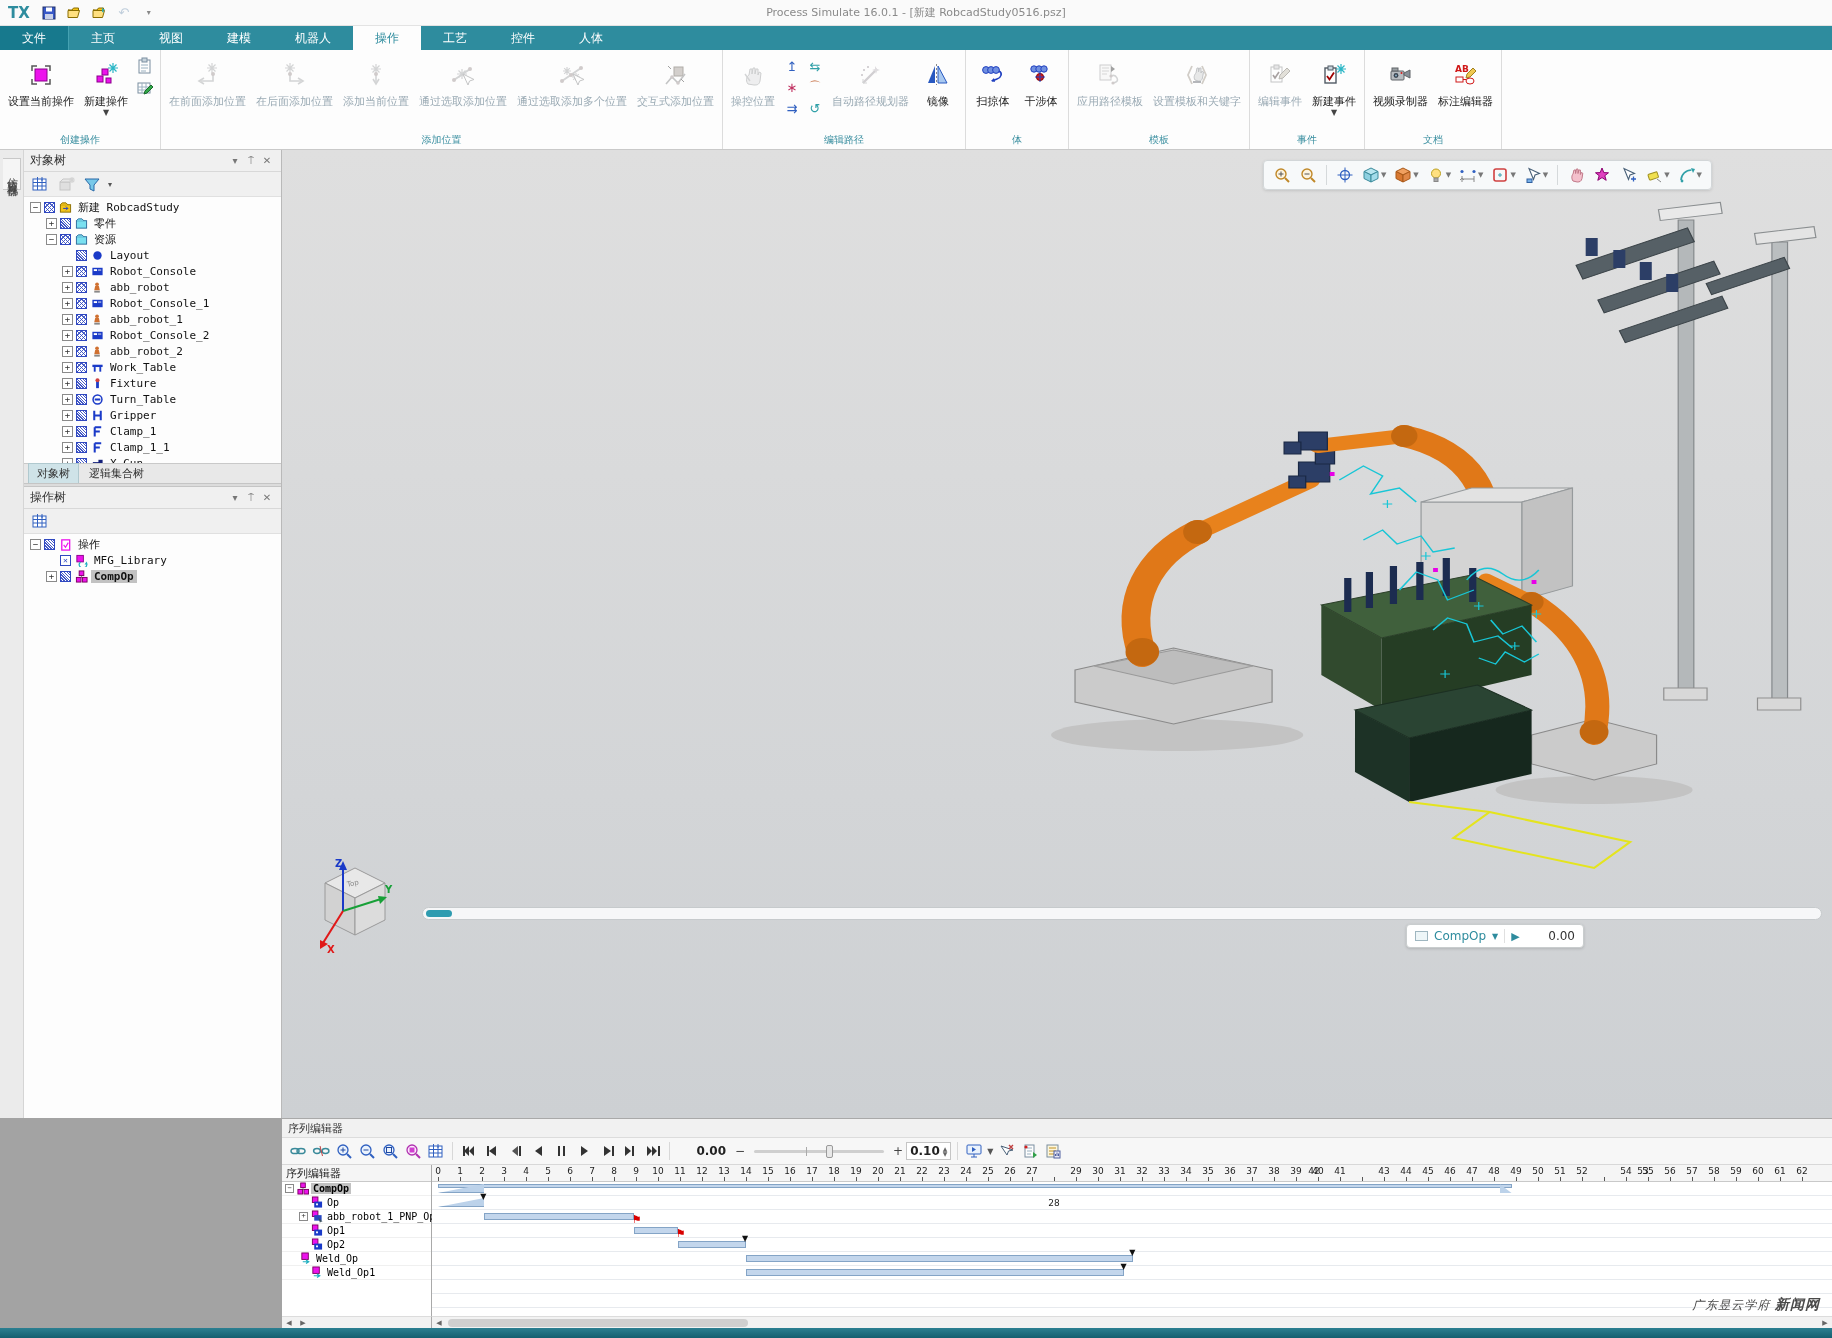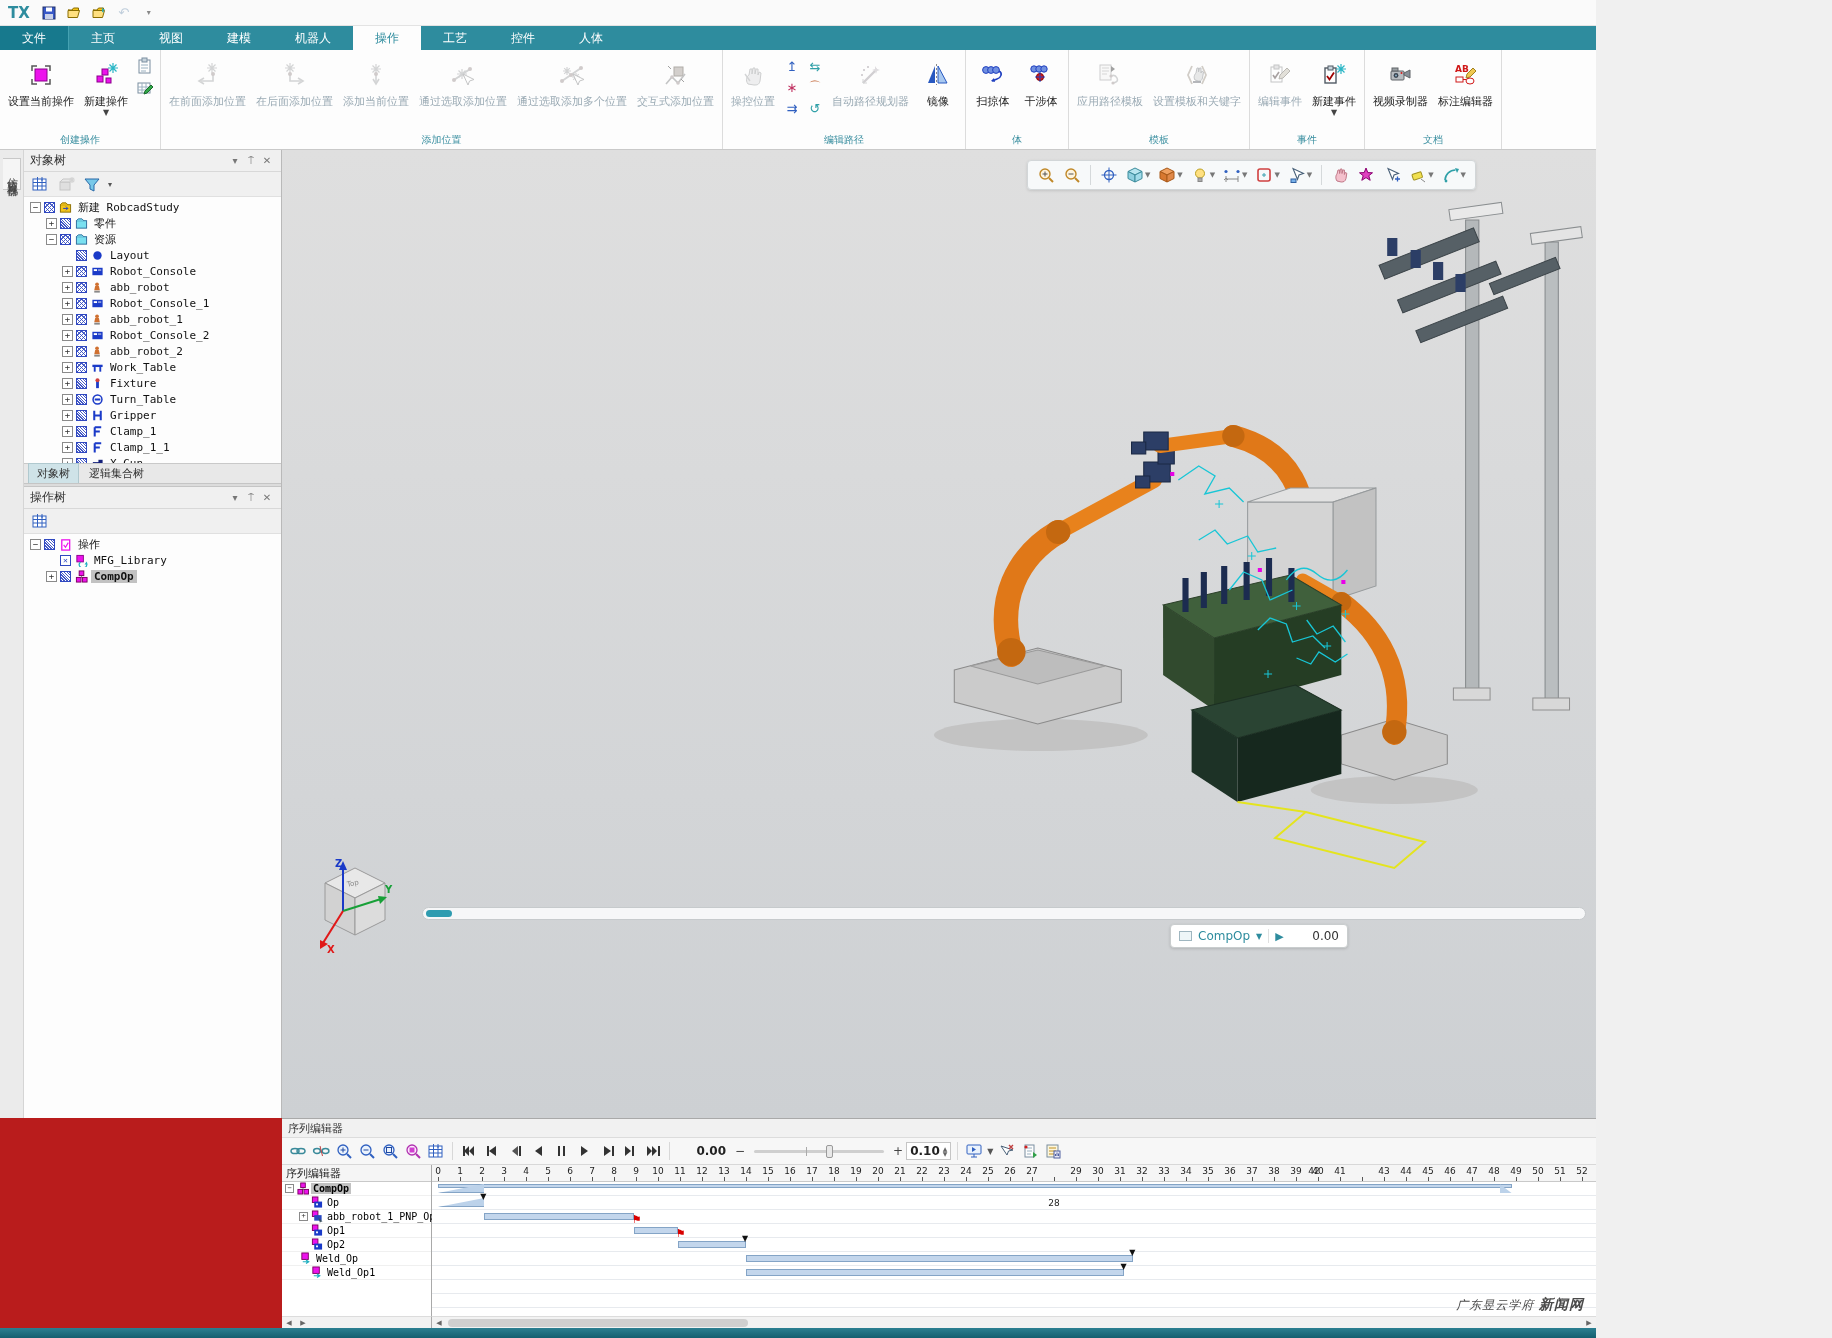--- a/index.html
+++ b/index.html
@@ -1,17 +1,17 @@
 <!DOCTYPE html>
 <html><head>
 <meta charset="utf-8">
 <style>
   *{margin:0;padding:0;box-sizing:border-box}
   html,body{width:1832px;height:1338px;overflow:hidden;font-family:"DejaVu Sans","Liberation Sans",sans-serif;background:#f0f0f0;-webkit-font-smoothing:antialiased}
-  #app{width:1596px;height:1338px;display:flex;flex-direction:column;background:#b91c1c}
+  #app{width:1832px;height:1338px;display:flex;flex-direction:column;background:#a3a3a3}
 
   
   #titlebar{height:26px;background:#fafafa;display:flex;align-items:center;padding:0 8px;position:relative;border-bottom:1px solid #e3e3e3}
   #logo{color:#2e8c9e;font-weight:bold;font-size:15px;letter-spacing:0;margin-right:10px}
   .qat{display:flex;align-items:center;gap:7px}
   .qat .qbtn{width:18px;height:16px;display:flex;align-items:center;justify-content:center;font-size:12px}
   .qbtn.dis{opacity:.45}
   #win-title{position:absolute;left:0;right:0;text-align:center;font-size:11px;color:#8a8a8a;pointer-events:none}
 
   
@@ -155,20 +155,21 @@
             <path d="M10 1 l1 2 2 .3 -1.5 1.4 .4 2 -1.9-1z" fill="#3aa"></path>
           </svg>
         </span>
         <span class="qbtn dis">
           <span style="color:#7a9ab8;font-size:13px">↶</span>
         </span>
         <span class="qbtn">
           <span style="color:#888;font-size:8px">▾</span>
         </span>
       </span>
+    <span id="win-title">Process Simulate 16.0.1 - [新建 RobcadStudy0516.psz]</span>
   </div>
 
   <div id="tabbar">
       <div class="tab file">
         <span>文件</span>
       </div>
       <div class="tab">
         <span>主页</span>
       </div>
       <div class="tab">

